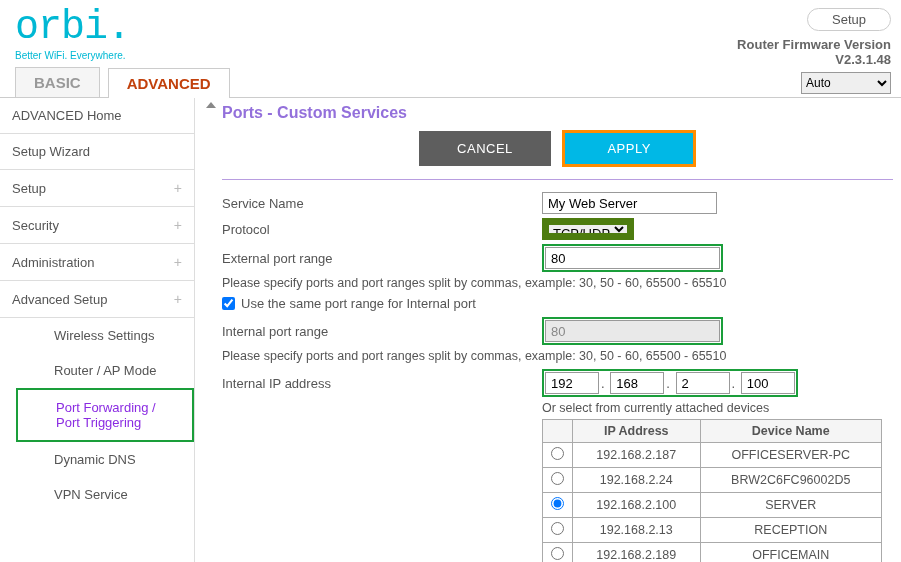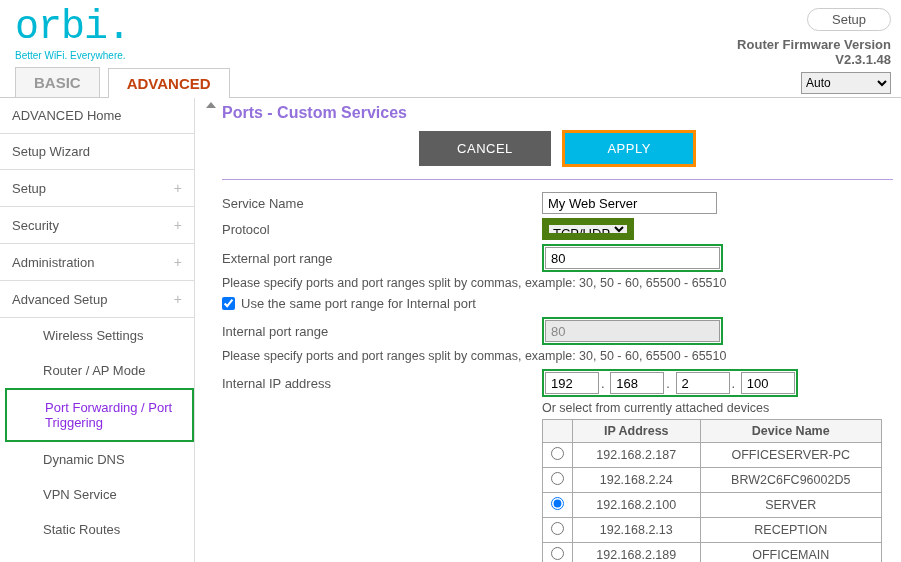--- a/index.html
+++ b/index.html
@@ -18,21 +18,21 @@
   .tabs-row { display: flex; align-items: flex-end; border-bottom: 1px solid #ccc; padding-left: 15px; padding-right: 10px; }
   .tab { border: 1px solid #ccc; border-bottom: none; padding: 6px 18px; font-size: 15px; font-weight: bold; color: #999; background: #f5f5f5; cursor: pointer; margin-right: 8px; }
   .tab.active { background: #fff; color: #c2410c; position: relative; top: 1px; }
   .tabs-spacer { flex: 1; }
   .lang-select { height: 22px; border: 1px solid #999; font-size: 12px; min-width: 90px; margin-bottom: 3px; }
 
   .body-row { display: flex; }
   .sidebar { width: 195px; border-right: 1px solid #ddd; }
   .side-item { border-bottom: 1px solid #ddd; padding: 10px 12px; font-size: 13px; color: #555; cursor: pointer; display: flex; justify-content: space-between; align-items: center; }
   .side-item .plus { color: #bbb; font-size: 14px; font-weight: normal; }
-  .subnav { padding-left: 5px; }
+  .subnav { padding-left: 16px; }
   .sub-item { padding: 10px 12px 10px 38px; font-size: 13px; color: #555; cursor: pointer; }
   .sub-item.active { color: #8a2be2; border: 2px solid #1a9e3a; }
   
   .main { flex: 1; padding: 0 8px 10px 8px; display: flex; }
   .scrollbar-col { width: 15px; display:flex; flex-direction:column; align-items:center; padding-top:4px; }
   .scroll-arrow { width:0;height:0;border-left:5px solid transparent;border-right:5px solid transparent; }
   .scroll-up { border-bottom:6px solid #888; }
   .content { flex:1; padding-left: 4px; }
   
   .page-title { color: #9370db; font-size: 16px; font-weight: bold; margin: 6px 0 8px; }
@@ -109,21 +109,20 @@
     <div class="side-item">
         <span>Advanced Setup</span>
         <span class="plus">+</span>
       </div>
     <div class="subnav">
       <div class="sub-item">Wireless Settings</div>
       <div class="sub-item">Router / AP Mode</div>
       <div class="sub-item active">Port Forwarding / Port Triggering</div>
       <div class="sub-item">Dynamic DNS</div>
       <div class="sub-item">VPN Service</div>
-      <div class="sub-item">Static Routes</div>
     </div>
   </div>
 
   <div class="main">
     <div class="scrollbar-col">
       <div class="scroll-arrow scroll-up"></div>
     </div>
     <div class="content">
       <div class="page-title">Ports - Custom Services</div>
       <div class="btn-row">

